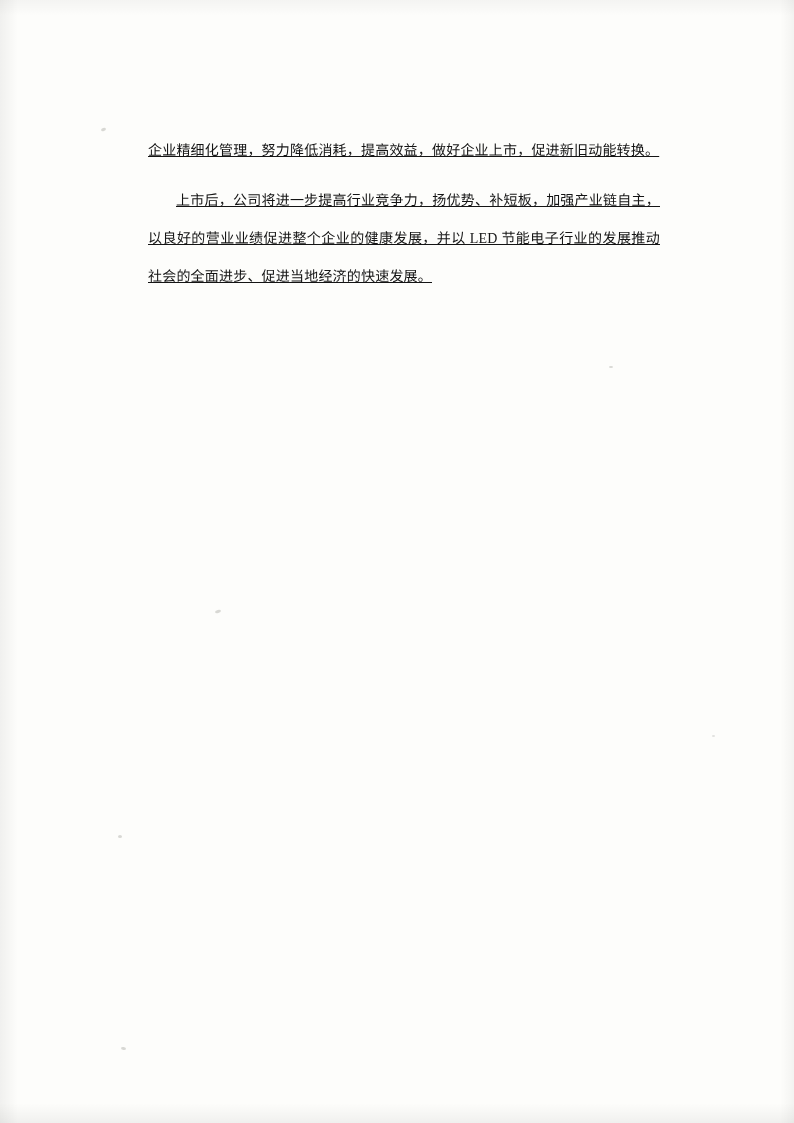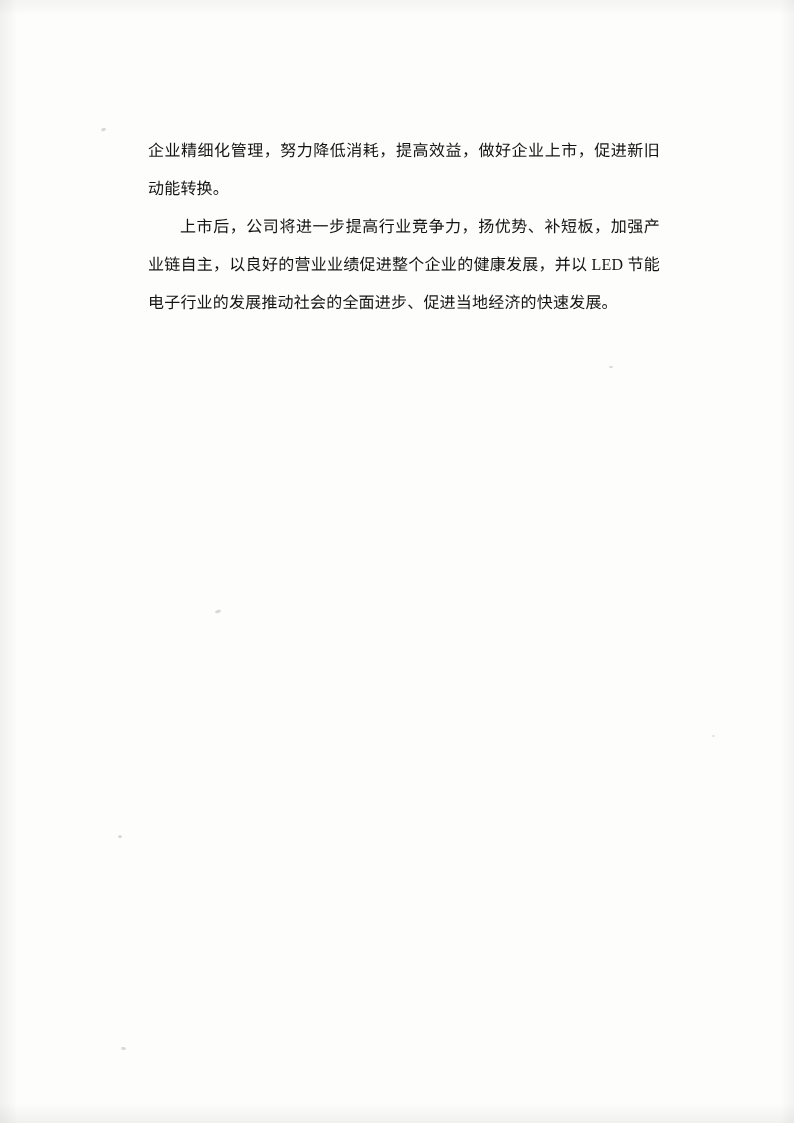--- a/index.html
+++ b/index.html
@@ -37,32 +37,33 @@
 
   .content {
     position: absolute;
     left: 148px;
     top: 132px;
     width: 512px;
   }
 
   p.body-text {
     margin: 0;
-    font-size: 16px;
+    font-size: 14px;
     line-height: 38px;
     color: #141414;
     text-align: justify;
     text-justify: inter-ideograph;
     letter-spacing: 0.2px;
+    text-decoration: underline;
   }
   p.body-text.indent {
     text-indent: 2em;
   }
   p.body-text + p.body-text {
-    margin-top: 0;
+    margin-top: 12px;
   }
 
   
   .speck {
     position: absolute;
     background: #b9b9b4;
     border-radius: 50%;
     opacity: 0.55;
   }
   .speck.s1 { left: 101px; top: 128px; width: 5px; height: 3px; transform: rotate(-20deg); }

